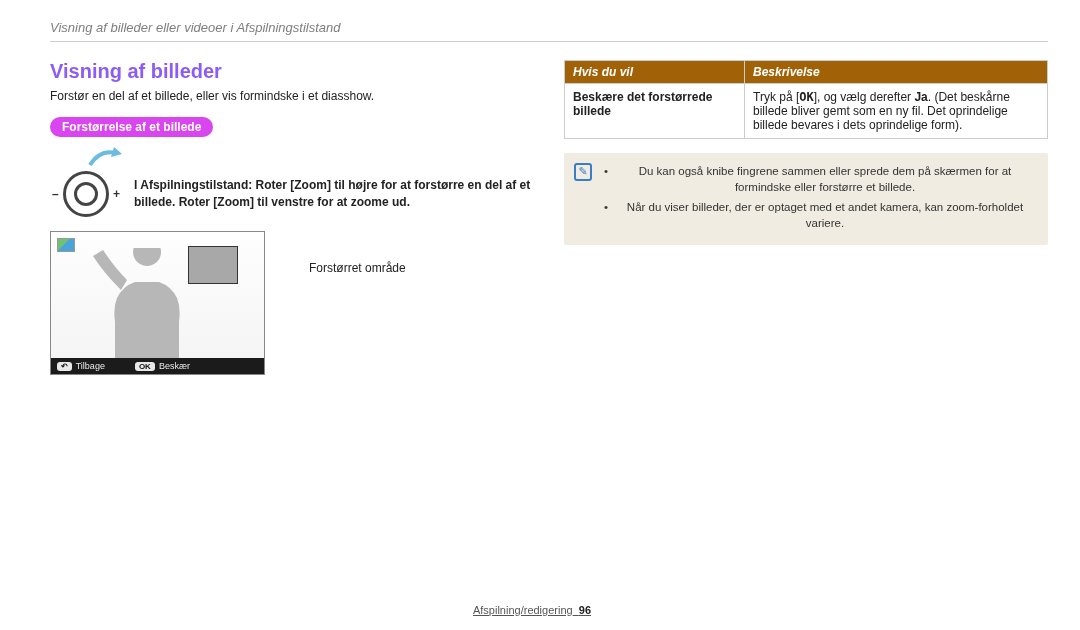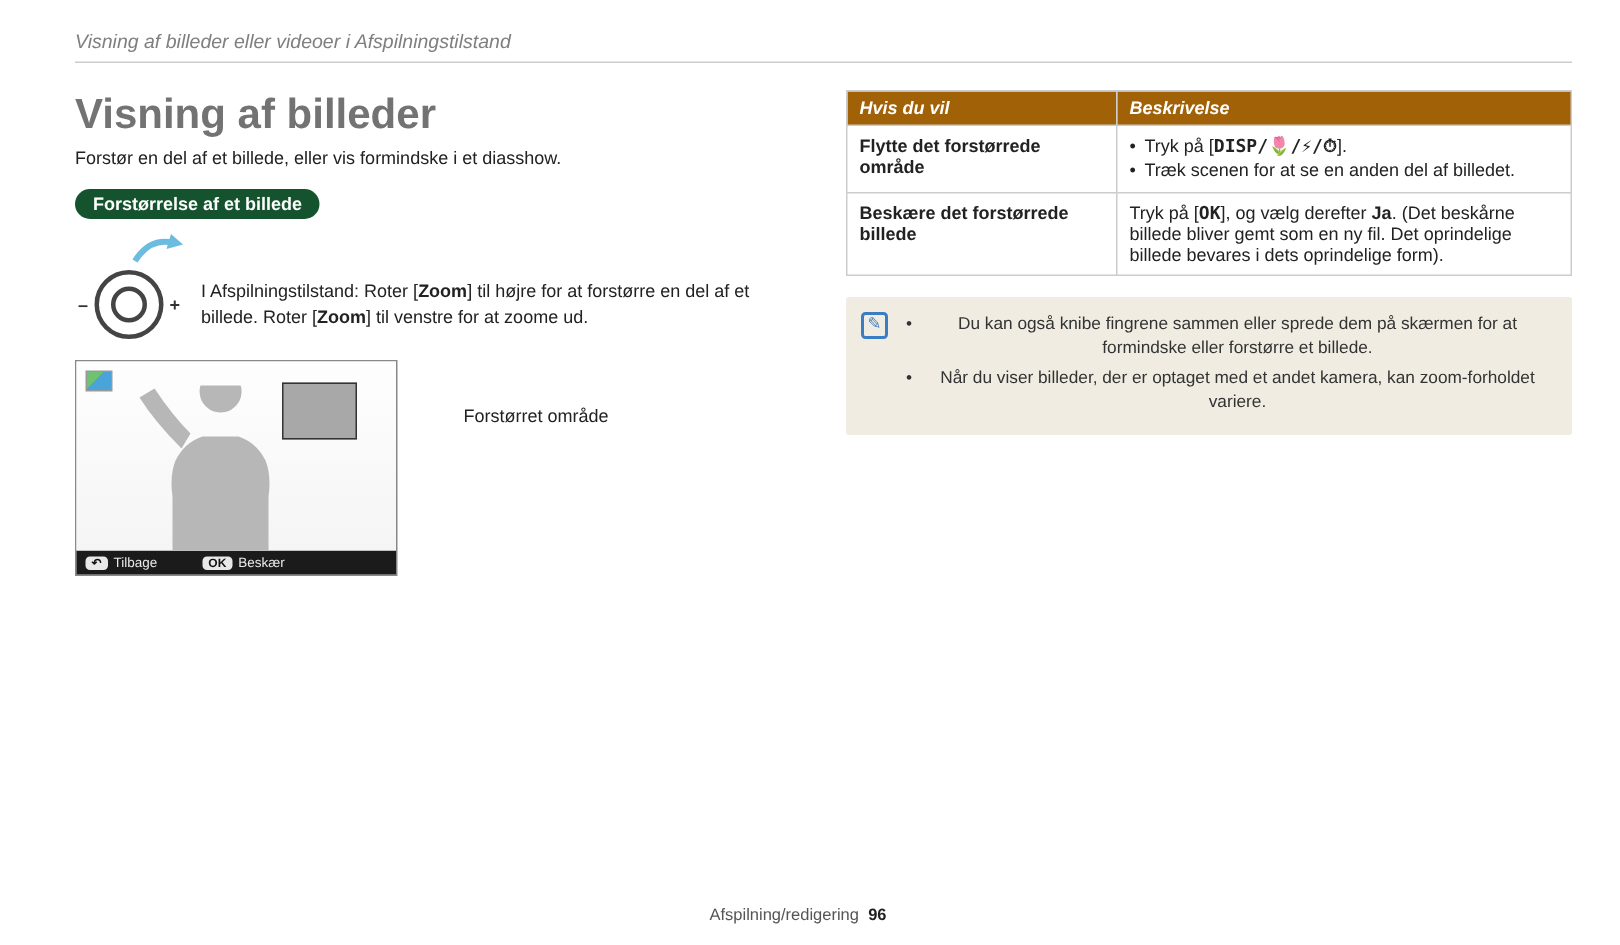--- a/index.html
+++ b/index.html
@@ -24,32 +24,32 @@
     margin-bottom: 18px;
   }
   .columns {
     display: flex;
     gap: 30px;
   }
   .col {
     flex: 1;
   }
   h1.section-title {
-    color: #737373;
-    font-size: 28px;
+    color: #8b5cf6;
+    font-size: 20px;
     font-weight: bold;
     margin-bottom: 6px;
   }
   .intro {
     font-size: 12px;
     margin-bottom: 14px;
   }
   .pill {
     display: inline-block;
-    background: #14532d;
+    background: #d946ef;
     color: #fff;
     font-weight: bold;
     font-size: 12px;
     padding: 3px 12px;
     border-radius: 10px;
     margin-bottom: 16px;
   }
   .zoom-row {
     display: flex;
     align-items: flex-start;
@@ -85,20 +85,21 @@
     color:#333; font-weight:bold;
   }
   .dial-plus {
     position:absolute; right:-14px; top:50%; transform:translateY(-50%);
     color:#333; font-weight:bold;
   }
   .zoom-text {
     font-size: 12px;
     line-height: 1.4;
     padding-top: 24px;
+    font-weight: bold;
   }
   .thumb-row {
     display:flex; align-items:flex-start; gap:18px;
   }
   .thumb-frame {
     width: 215px;
     border: 1px solid #888;
   }
   .thumb-image {
     height: 126px;
@@ -201,20 +202,21 @@
   ul.cell-list { list-style:none; }
   ul.cell-list li { position:relative; padding-left:10px; margin-bottom:2px;}
   ul.cell-list li::before { content:"•"; position:absolute; left:0; }
   .footer {
     position:absolute;
     bottom: 14px;
     left:0; right:16px;
     text-align:center;
     font-size: 11px;
     color:#555;
+    text-decoration:underline;
   }
   .footer .page-num { font-weight:bold; color:#222; }
 </style>
 </head>
 <body>
 
 <div class="page">
   <div class="breadcrumb">Visning af billeder eller videoer i Afspilningstilstand</div>
 
   <div class="columns">
@@ -270,29 +272,20 @@
     </div>
 
     <div class="col">
       <table class="info">
         <tbody>
             <tr>
           <th>Hvis du vil</th>
           <th>Beskrivelse</th>
         </tr>
         <tr>
-          <td class="rowhead">Flytte det forstørrede område</td>
-          <td>
-            <ul class="cell-list">
-              <li><span>Tryk på [</span><span class="disp-group">DISP/🌷/⚡/⏱</span><span>].</span></li>
-              <li>Træk scenen for at se en anden del af billedet.</li>
-            </ul>
-          </td>
-        </tr>
-        <tr>
           <td class="rowhead">Beskære det forstørrede billede</td>
           <td>
             <span>Tryk på [</span><b class="disp-group">OK</b><span>], og vælg derefter </span><b>Ja</b><span>. (Det beskårne billede bliver gemt som en ny fil. Det oprindelige billede bevares i dets oprindelige form).</span>
           </td>
         </tr>
       </tbody>
         </table>
 
       <div class="note-box">
         <div class="note-icon">✎</div>

